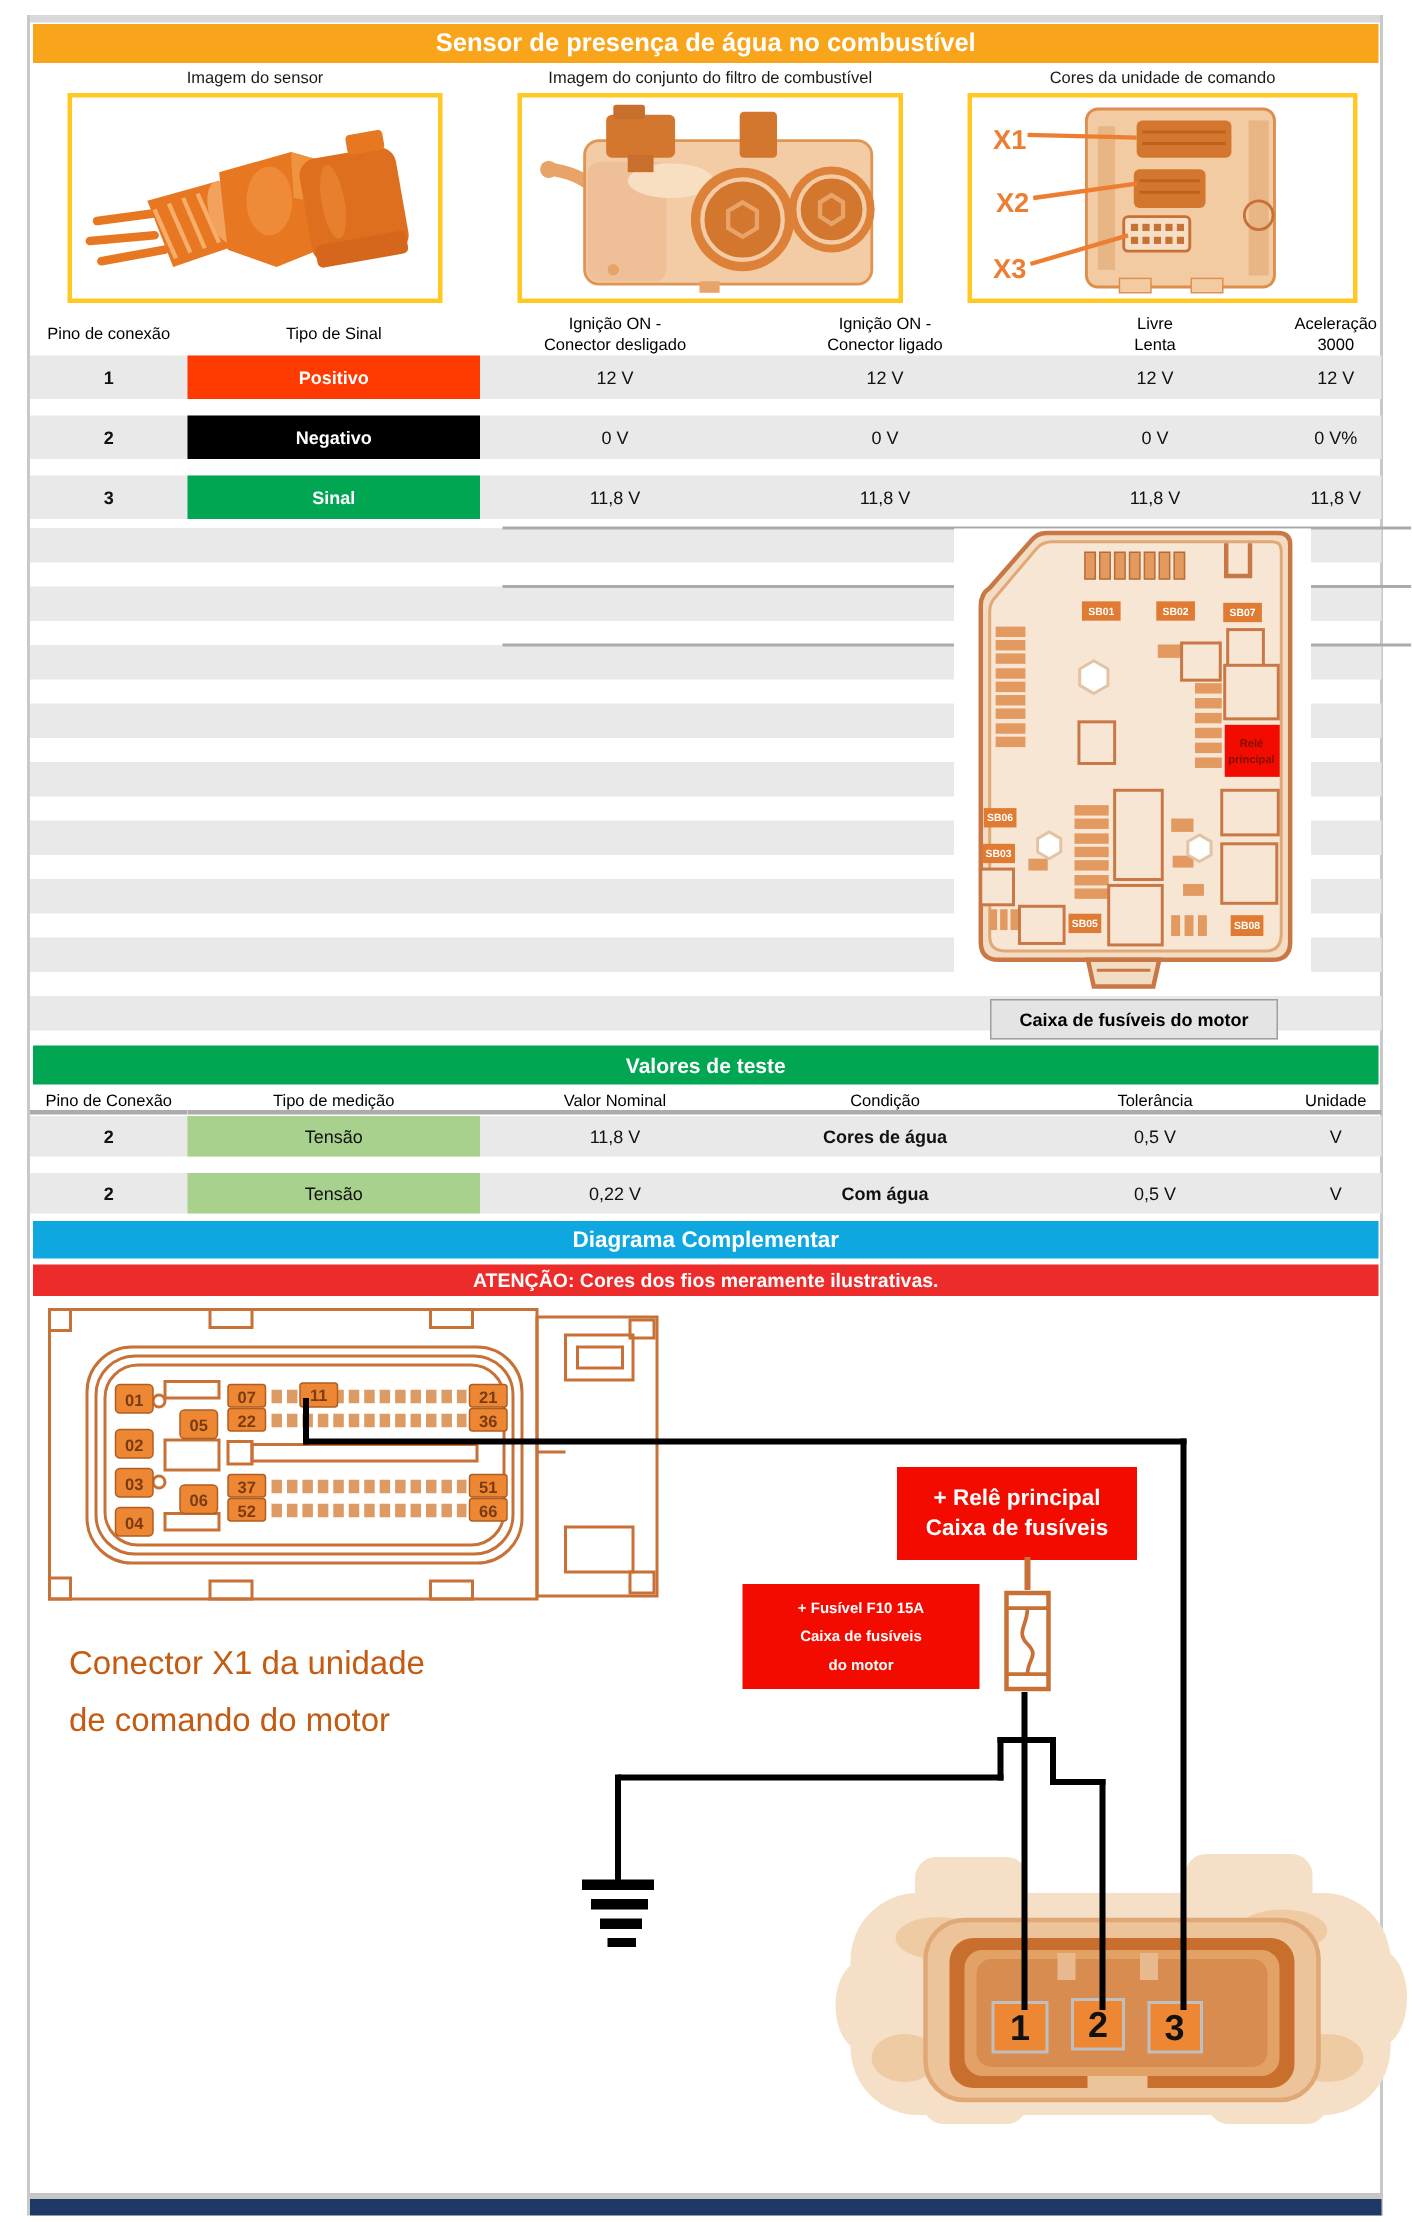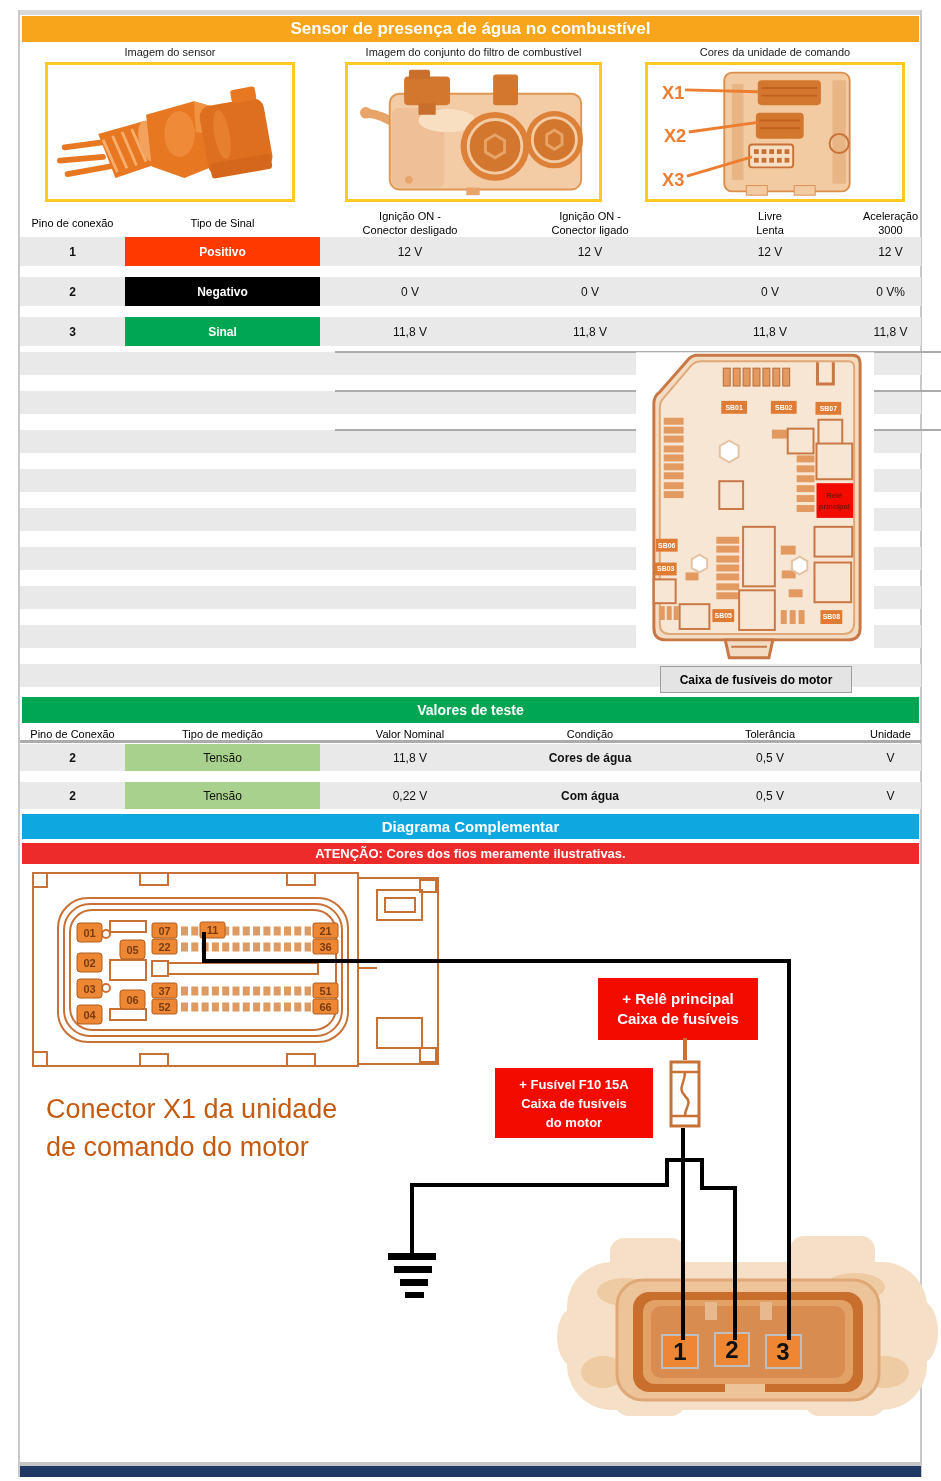--- a/index.html
+++ b/index.html
@@ -22,21 +22,21 @@
   .c5{left:680px;width:180px}
   .c6{left:860px;width:61px}
   .cell{position:absolute;top:0;height:100%;display:flex;align-items:center;justify-content:center;text-align:center}
   .sigcell{color:#fff;font-weight:bold;font-size:12px}
   .stripe{position:absolute;left:20px;width:901px;height:23px;background:#E9E9E9}
   .stripeline{position:absolute;left:315px;width:606px;height:2px;background:#ABABAB;top:-1px}
   .uhdr{box-shadow:inset 0 -3px #ABABAB}
   .wire{position:absolute;background:#000;z-index:6}
   .owire{position:absolute;background:#C87137;z-index:6}
   .redbox{position:absolute;background:#F40B00;color:#ffffff;font-weight:bold;text-align:center;white-space:pre-line;z-index:5;display:flex;align-items:center;justify-content:center}
-  .olabel{position:absolute;color:#C55A11;font-size:27px;line-height:38px;white-space:pre-line;font-weight:normal}
+  .olabel{position:absolute;color:#C55A11;font-size:22px;line-height:38px;white-space:pre-line;font-weight:normal}
   .vline{position:absolute;width:2px;background:#C9C9C9}
   svg text{font-family:"Liberation Sans",sans-serif}
 </style>
 </head>
 <body>
 
 <div class="page">
 
   <div class="abs" style="left:20px;top:10px;width:901px;height:5px;background:#D9D9D9"></div>
   <div class="vline" style="left:18px;top:10px;height:1467px"></div>
@@ -385,21 +385,21 @@
         <text x="187.5" y="66">11</text>
       </g>
     </svg>
   </div>
 
   <div class="olabel" style="left:46px;top:1090px">Conector X1 da unidade
 de comando do motor</div>
 
   <div class="redbox" style="left: 598px; top: 978px; width: 160px; height: 62px; font-size: 15px; line-height: 20px; background: rgb(244, 11, 0);">+ Relê principal
 Caixa de fusíveis</div>
-  <div class="redbox" style="left: 495px; top: 1056px; width: 158px; height: 70px; font-size: 13px; line-height: 19px; background: rgb(244, 11, 0); margin-top: 12px;">+ Fusível F10 15A
+  <div class="redbox" style="left: 495px; top: 1056px; width: 158px; height: 70px; font-size: 10px; line-height: 19px; background: rgb(244, 11, 0);">+ Fusível F10 15A
 Caixa de fusíveis
 do motor</div>
 
   <div class="abs" style="left:665px;top:1058px;z-index:6">
     <svg width="40" height="72" viewBox="0 0 40 72">
       <rect x="6" y="4" width="28" height="64" fill="#FFFFFF" stroke="#C87137" stroke-width="3"></rect>
       <line x1="6" y1="14" x2="34" y2="14" stroke="#C87137" stroke-width="2.5"></line>
       <line x1="6" y1="58" x2="34" y2="58" stroke="#C87137" stroke-width="2.5"></line>
       <path d="M 20,14 C 20,26 12,30 20,38 C 28,46 20,48 20,58" fill="none" stroke="#C87137" stroke-width="2.5"></path>
     </svg>

